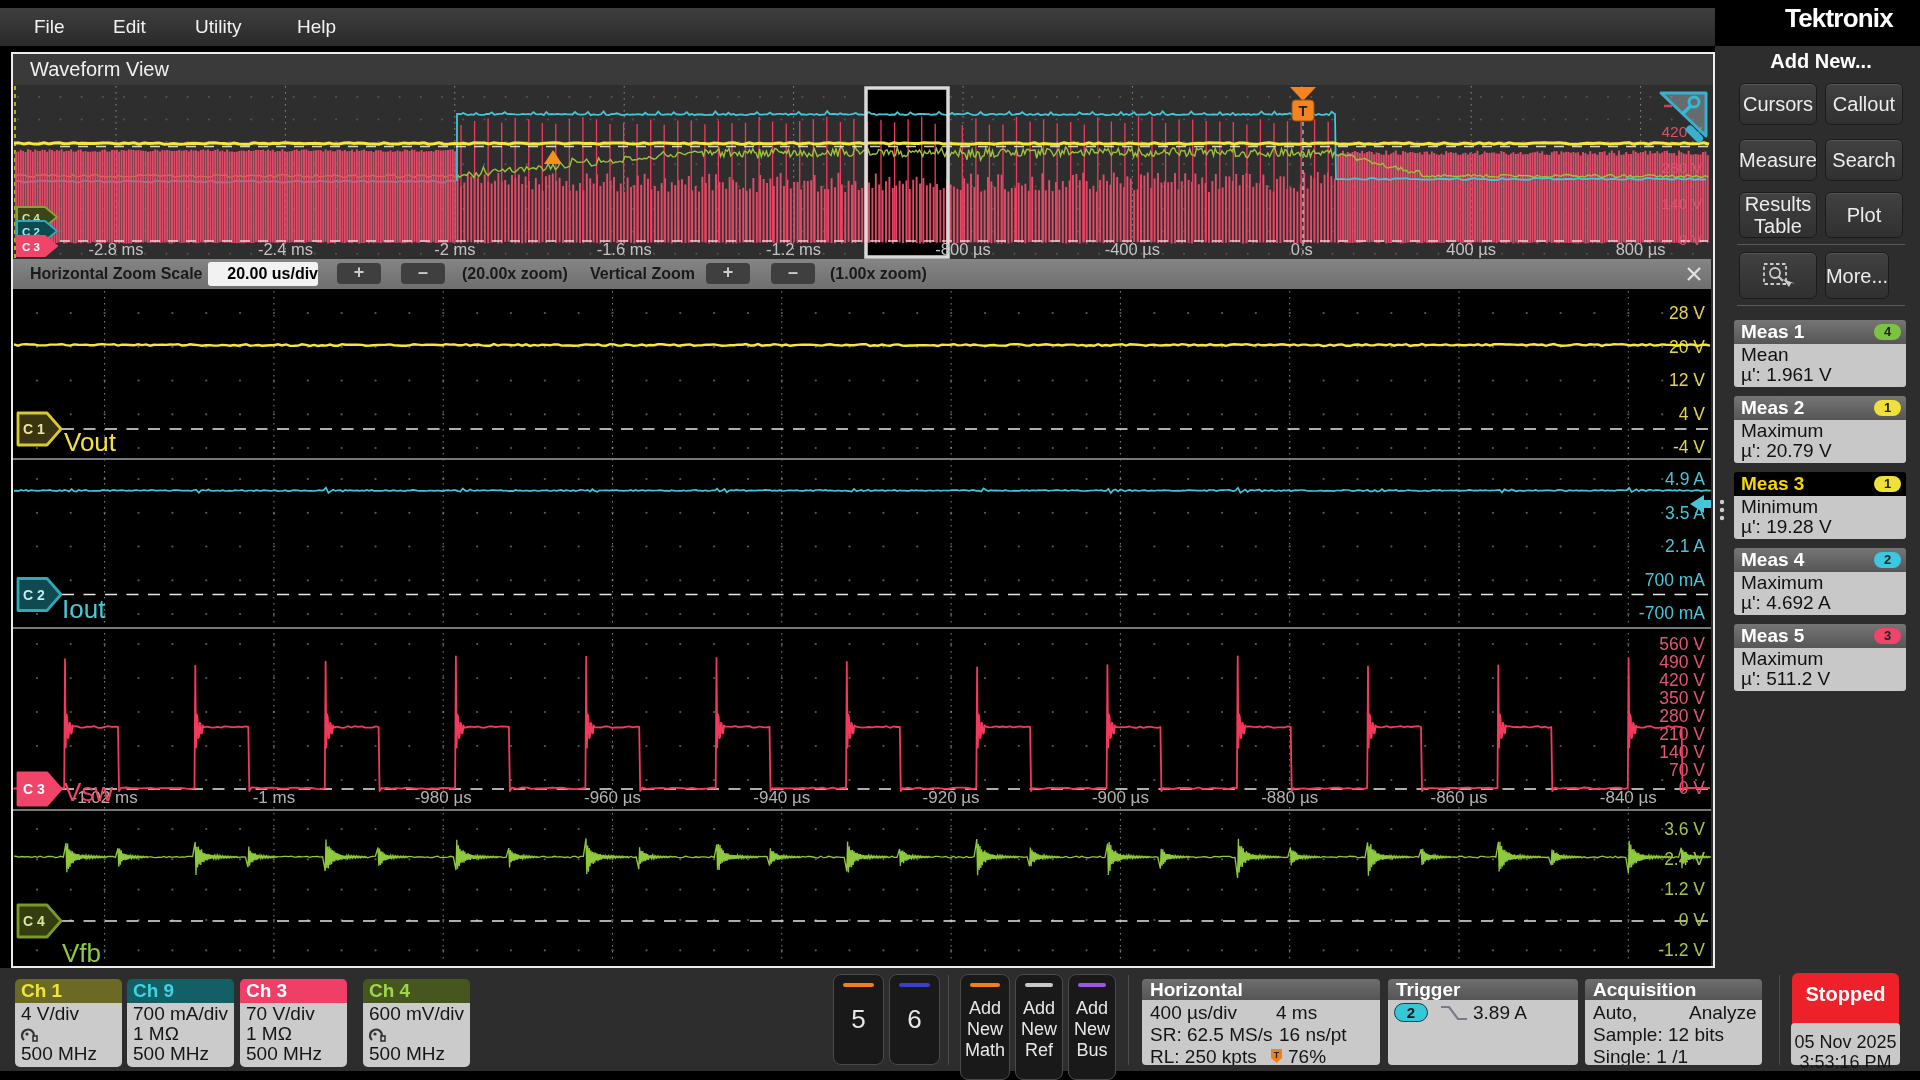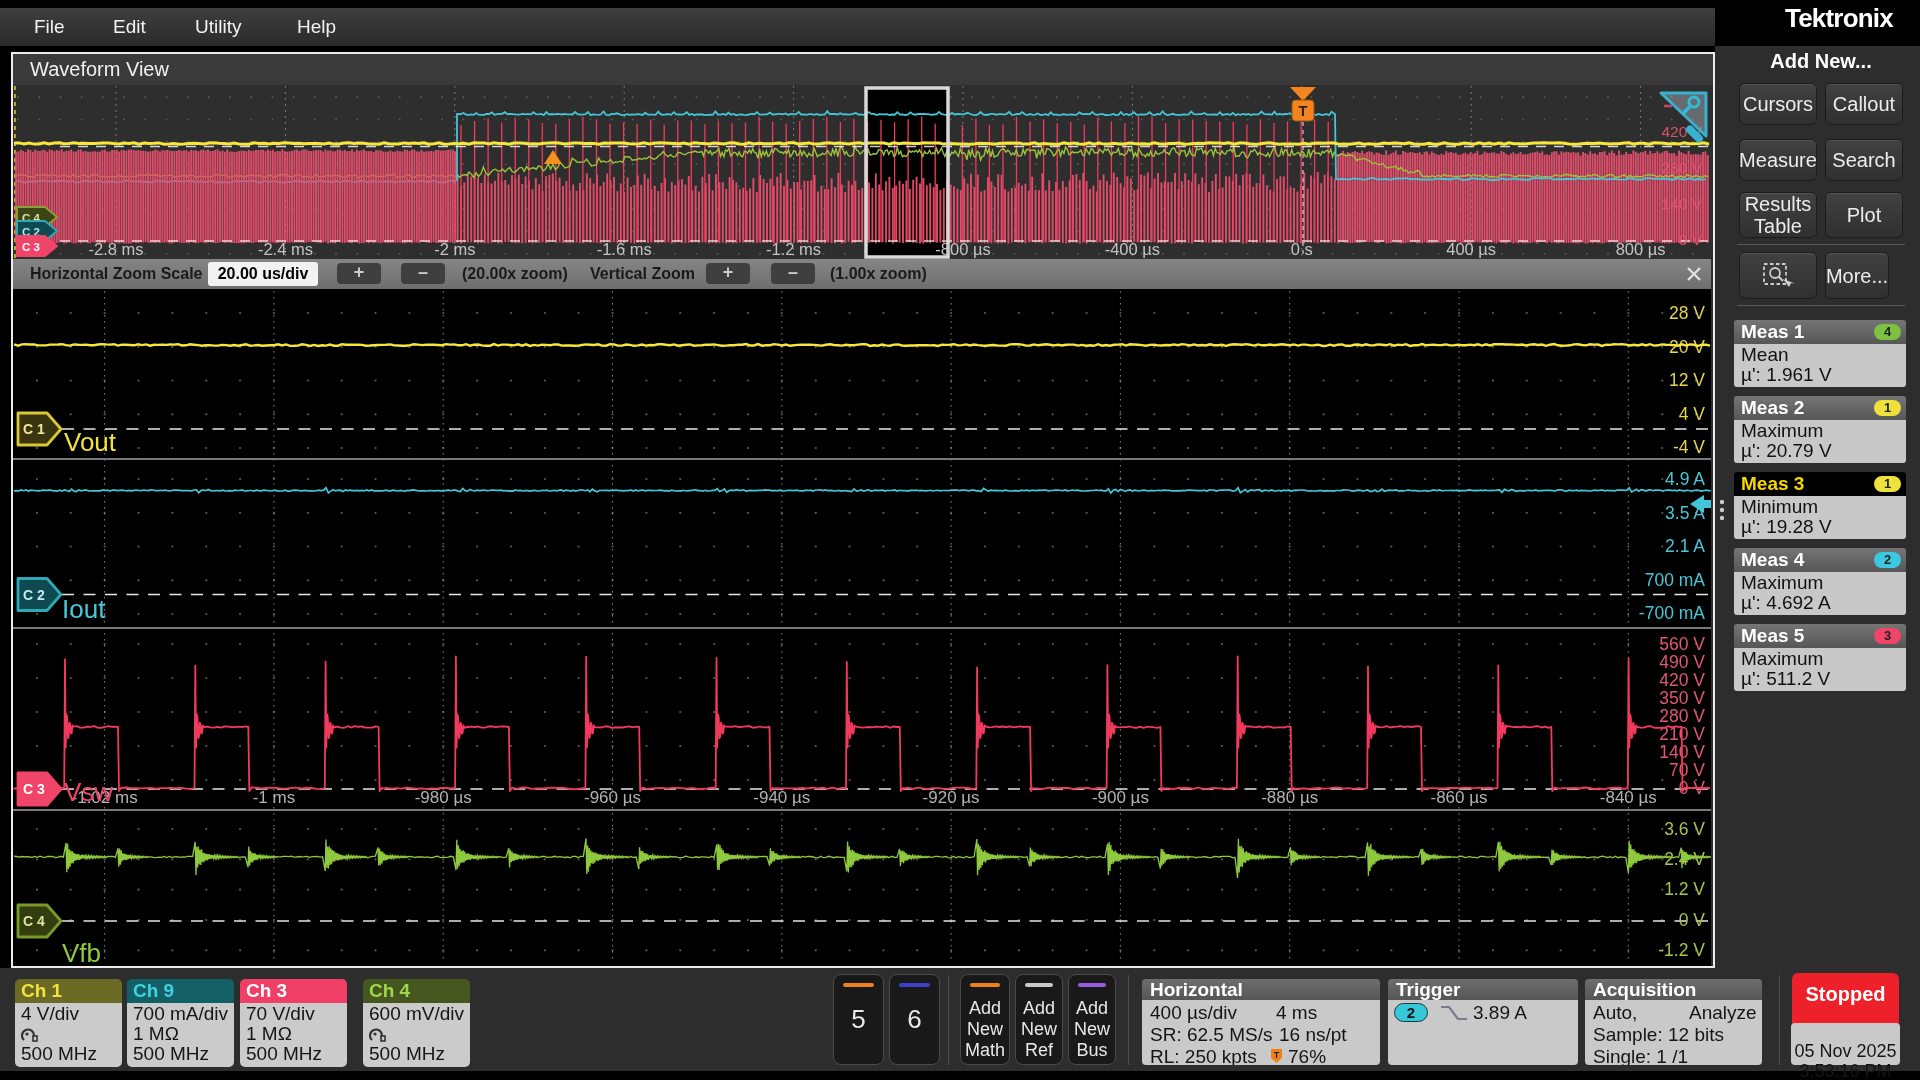--- a/index.html
+++ b/index.html
@@ -16,27 +16,27 @@
 .meas { position:absolute; left:1734px; width:172px; border-radius:3px; overflow:hidden; }
 .meas .hd { height:24px; background:linear-gradient(#757575,#565656); color:#fff; font-size:19px; font-weight:bold; padding-left:7px; line-height:24px; position:relative; }
 .meas .bd { background:#c8c8c8; color:#111; font-size:19px; padding:1px 4px 3px 7px; line-height:19.5px; }
 .mbadge { position:absolute; right:5px; top:4px; width:27px; height:16px; border-radius:8px; font-size:13px; font-weight:bold; color:#222; text-align:center; line-height:16px; }
 #bottombar { left:0; top:968px; width:1920px; height:103px; background:#2d2d2d; }
 .chcard { position:absolute; top:979px; width:107px; height:88px; border-radius:5px; overflow:hidden; font-size:19px; }
 .chcard .hd { height:24px; font-weight:bold; padding-left:6px; line-height:23px; }
 .chcard .bd { background:#cbcbcb; color:#151515; height:64px; padding:1px 0 16px 6px; line-height:20px; }
 .numbtn { position:absolute; top:974px; width:51px; height:91px; background:#191919; border:1px solid #4a4a4a; border-radius:8px; color:#e8e8e8; font-size:26px; text-align:center; line-height:88px; }
 .topline { position:absolute; top:8px; left:9px; right:9px; height:4px; border-radius:2px; }
-.addbtn { position:absolute; top:974px; height:91px; background:#191919; border:1px solid #4a4a4a; border-radius:8px; color:#e8e8e8; font-size:18px; text-align:center; padding-top:23px; line-height:21px; }
+.addbtn { position:absolute; top:974px; height:106px; background:#191919; border:1px solid #4a4a4a; border-radius:8px; color:#e8e8e8; font-size:18px; text-align:center; padding-top:23px; line-height:21px; }
 .vsep { position:absolute; top:975px; width:1px; height:90px; background:#4d4d4d; }
 .infocard { position:absolute; top:979px; height:86px; border-radius:4px; overflow:hidden; font-size:19px; }
 .infocard .hd { height:21px; background:linear-gradient(#6e6e6e,#555); color:#fff; font-weight:bold; padding-left:8px; line-height:21px; }
 .infocard .bd { background:#c9c9c9; color:#151515; height:65px; position:relative; }
 #stopped { left:1792px; top:973px; width:107px; height:56px; background:#ee2029; border-radius:6px; color:#fff; font-weight:bold; font-size:20px; text-align:center; line-height:43px; }
-#datetime { left:1791px; top:1023px; width:109px; height:42px; background:#c9c9c9; border-radius:4px; color:#151515; font-size:18px; text-align:center; line-height:20px; padding-top:18px; }
+#datetime { left:1791px; top:1023px; width:109px; height:42px; background:#c9c9c9; border-radius:4px; color:#151515; font-size:18px; text-align:center; line-height:20px; padding-top:9px; }
 #logo { left:1785px; top:3px; width:130px; height:30px; color:#fff; font-size:26px; font-weight:bold; letter-spacing:-0.8px; }
 </style></head><body>
 <div id="menubar" class="abs">
     <span style="left:34px">File</span>
     <span style="left:113px">Edit</span>
     <span style="left:195px">Utility</span>
     <span style="left:297px">Help</span>
   </div>
 <div id="logo" class="abs">Tektronix</div>
 <div id="frame" class="abs"></div>
@@ -83,21 +83,21 @@
     <polygon points="17,236 45,236 57,246.0 45,256 17,256" fill="#f04468" stroke="#f04468" stroke-width="2" stroke-linejoin="round"></polygon>
     <text x="31" y="250.5" font-size="11.5" font-weight="bold" fill="#fff" text-anchor="middle">C 3</text>
     <polygon points="1661,93 1706,93 1706,136" fill="rgba(150,158,168,0.55)" stroke="#38b0d0" stroke-width="3" stroke-linejoin="round"></polygon>
     <circle cx="1694" cy="102" r="5" fill="none" stroke="#30bcd8" stroke-width="3"></circle>
     <path d="M1690 106.5L1682 114.5" stroke="#30bcd8" stroke-width="3.5"></path>
     <path d="M1690 129.5L1699 138.5" stroke="#38b0d0" stroke-width="8" stroke-linecap="round"></path>
     <path d="M1664 106h8" stroke="#c04862" stroke-width="2.5"></path>
   </svg>
 <div id="zoombar" class="abs">
     <span class="zb" style="left:17px">Horizontal Zoom Scale</span>
-    <span class="zb" style="left:195px;top:3px;width:110px;height:24px;background:#f2f2f2;border-radius:3px;text-align:center;line-height:24px;color:#000">20.00 us/div</span>
+    <span class="zb" style="left:195px;top:3px;width:110px;height:24px;background:#f2f2f2;border-radius:3px;text-align:right;line-height:24px;color:#000">20.00 us/div</span>
     <div class="zbtn" style="left:324px">+</div>
     <div class="zbtn" style="left:388px">–</div>
     <span class="zb" style="left:449px">(20.00x zoom)</span>
     <span class="zb" style="left:577px">Vertical Zoom</span>
     <div class="zbtn" style="left:693px">+</div>
     <div class="zbtn" style="left:758px">–</div>
     <span class="zb" style="left:817px">(1.00x zoom)</span>
     <svg width="16" height="16" viewBox="0 0 16 16" style="position:absolute;left:1673px;top:7px">
       <path d="M2 2L14 14M14 2L2 14" stroke="#e0e0e0" stroke-width="2.4"></path>
     </svg>

